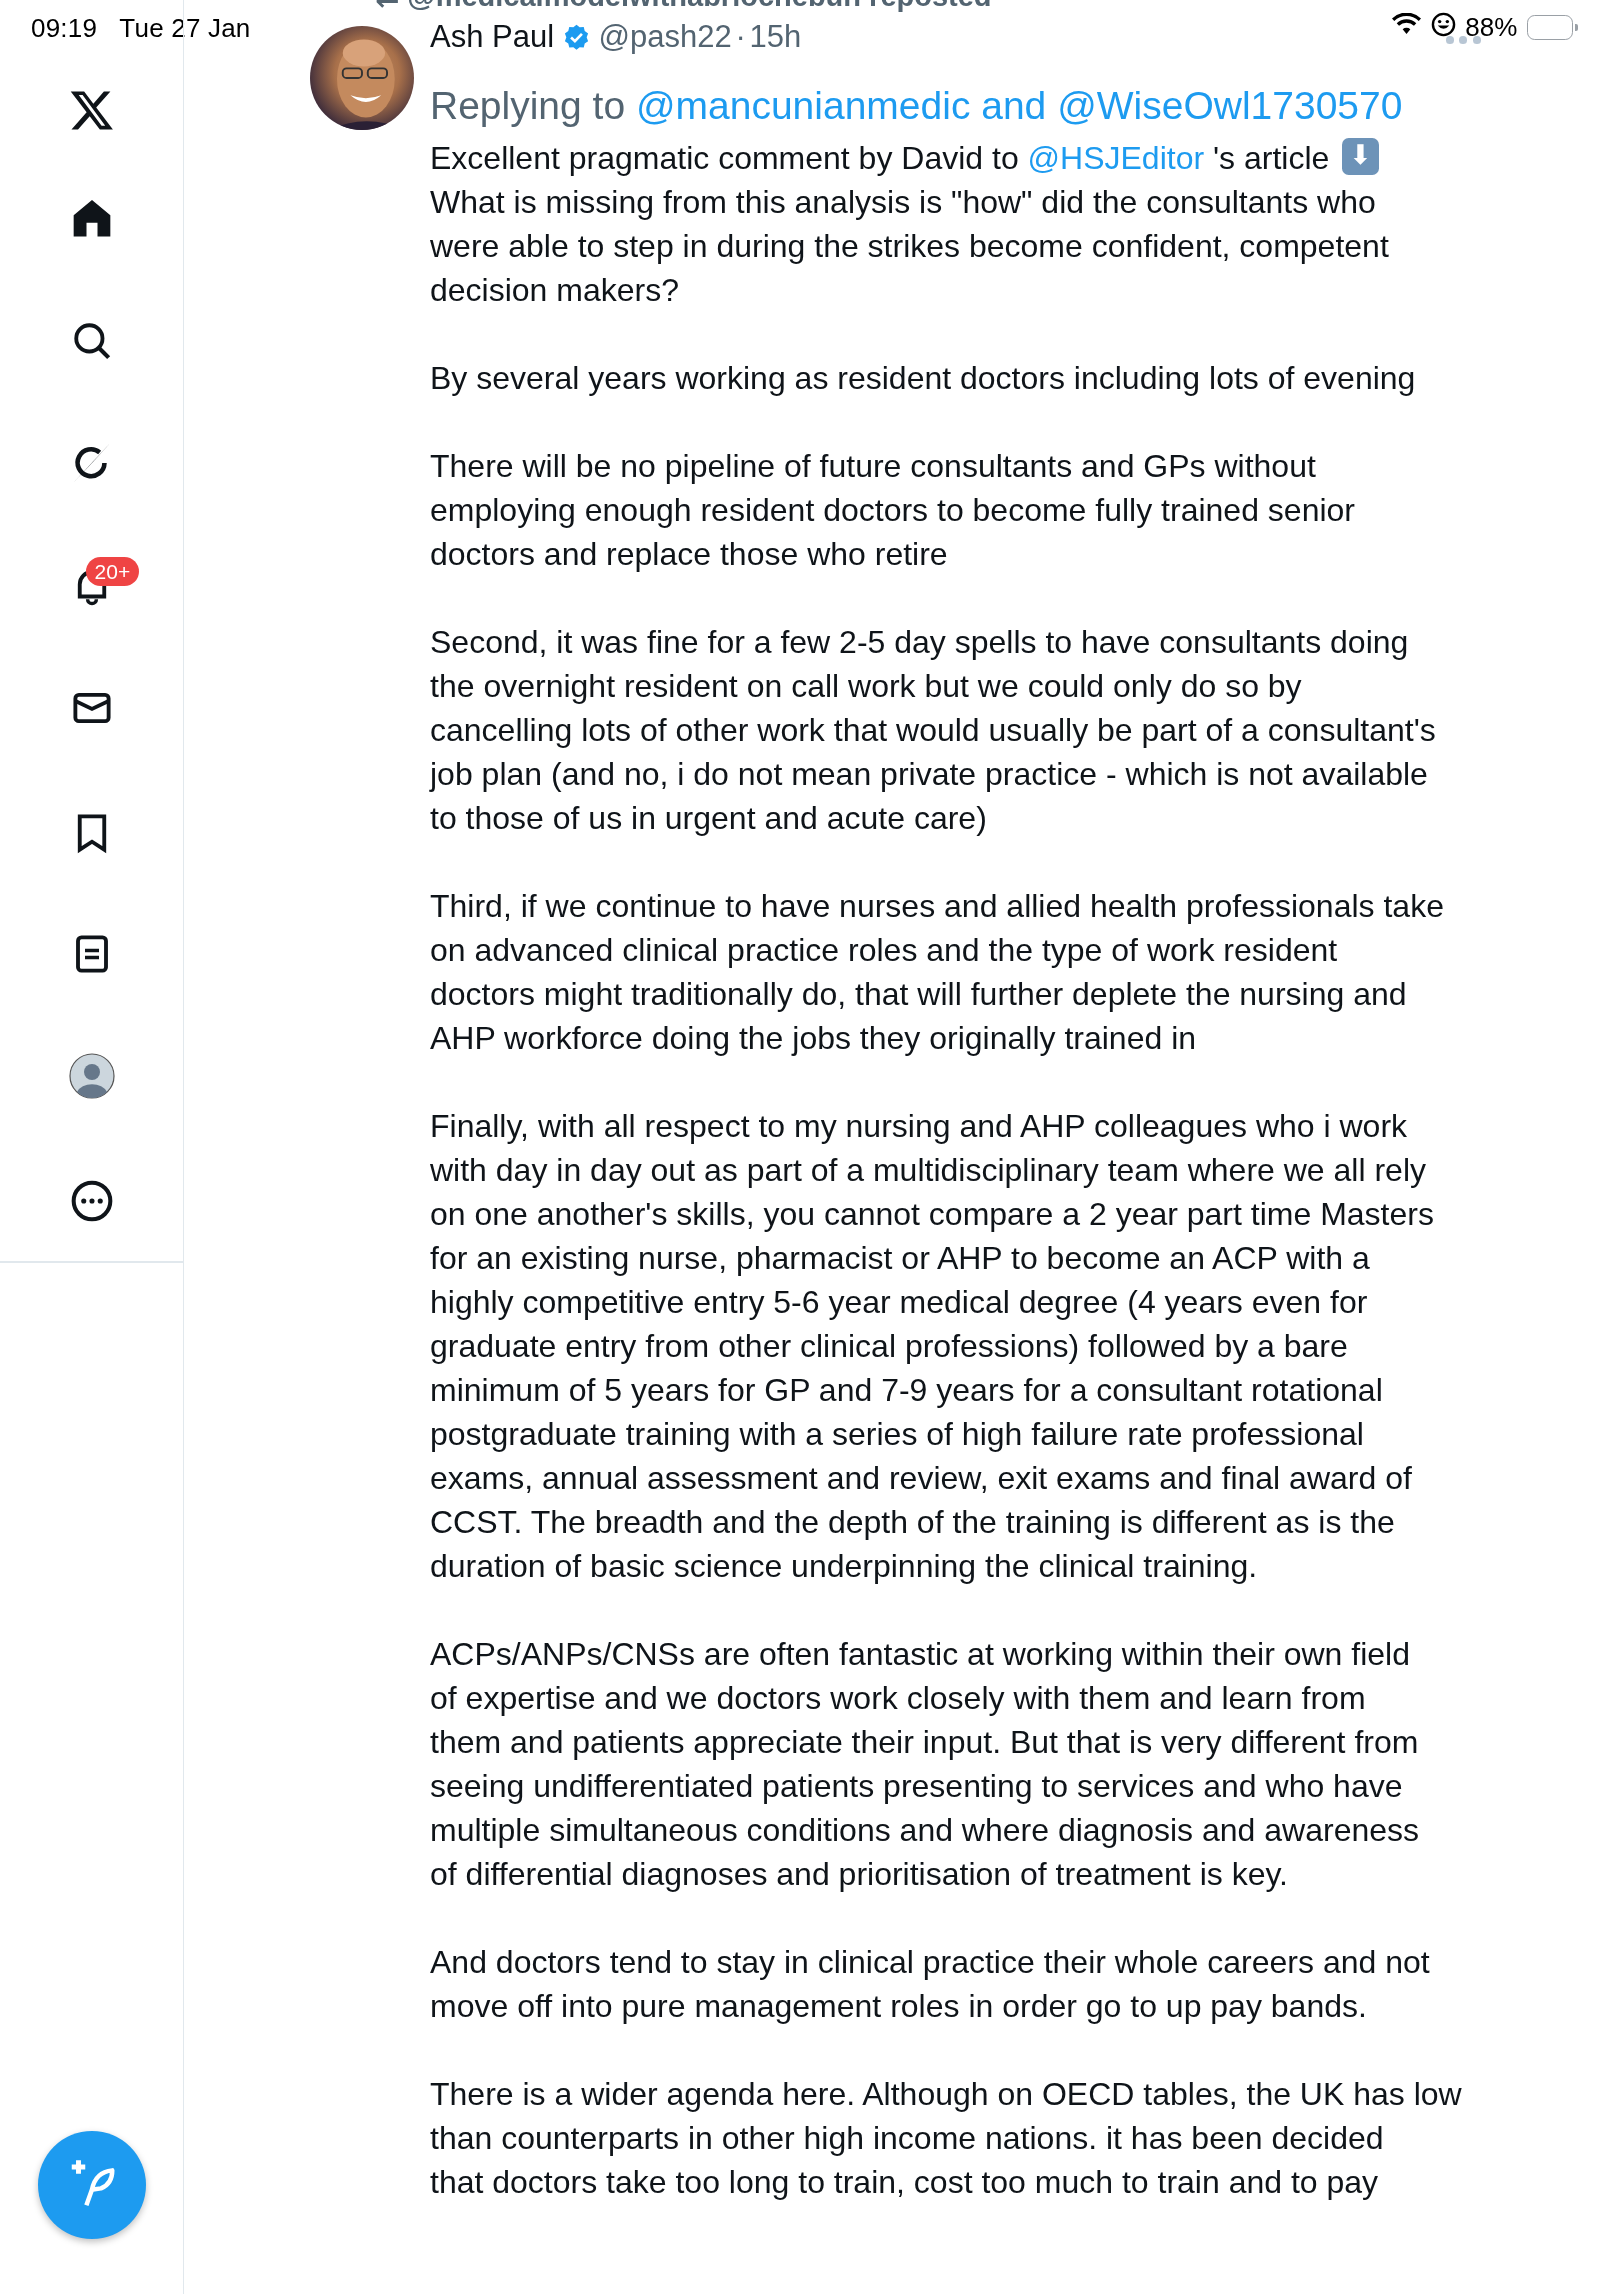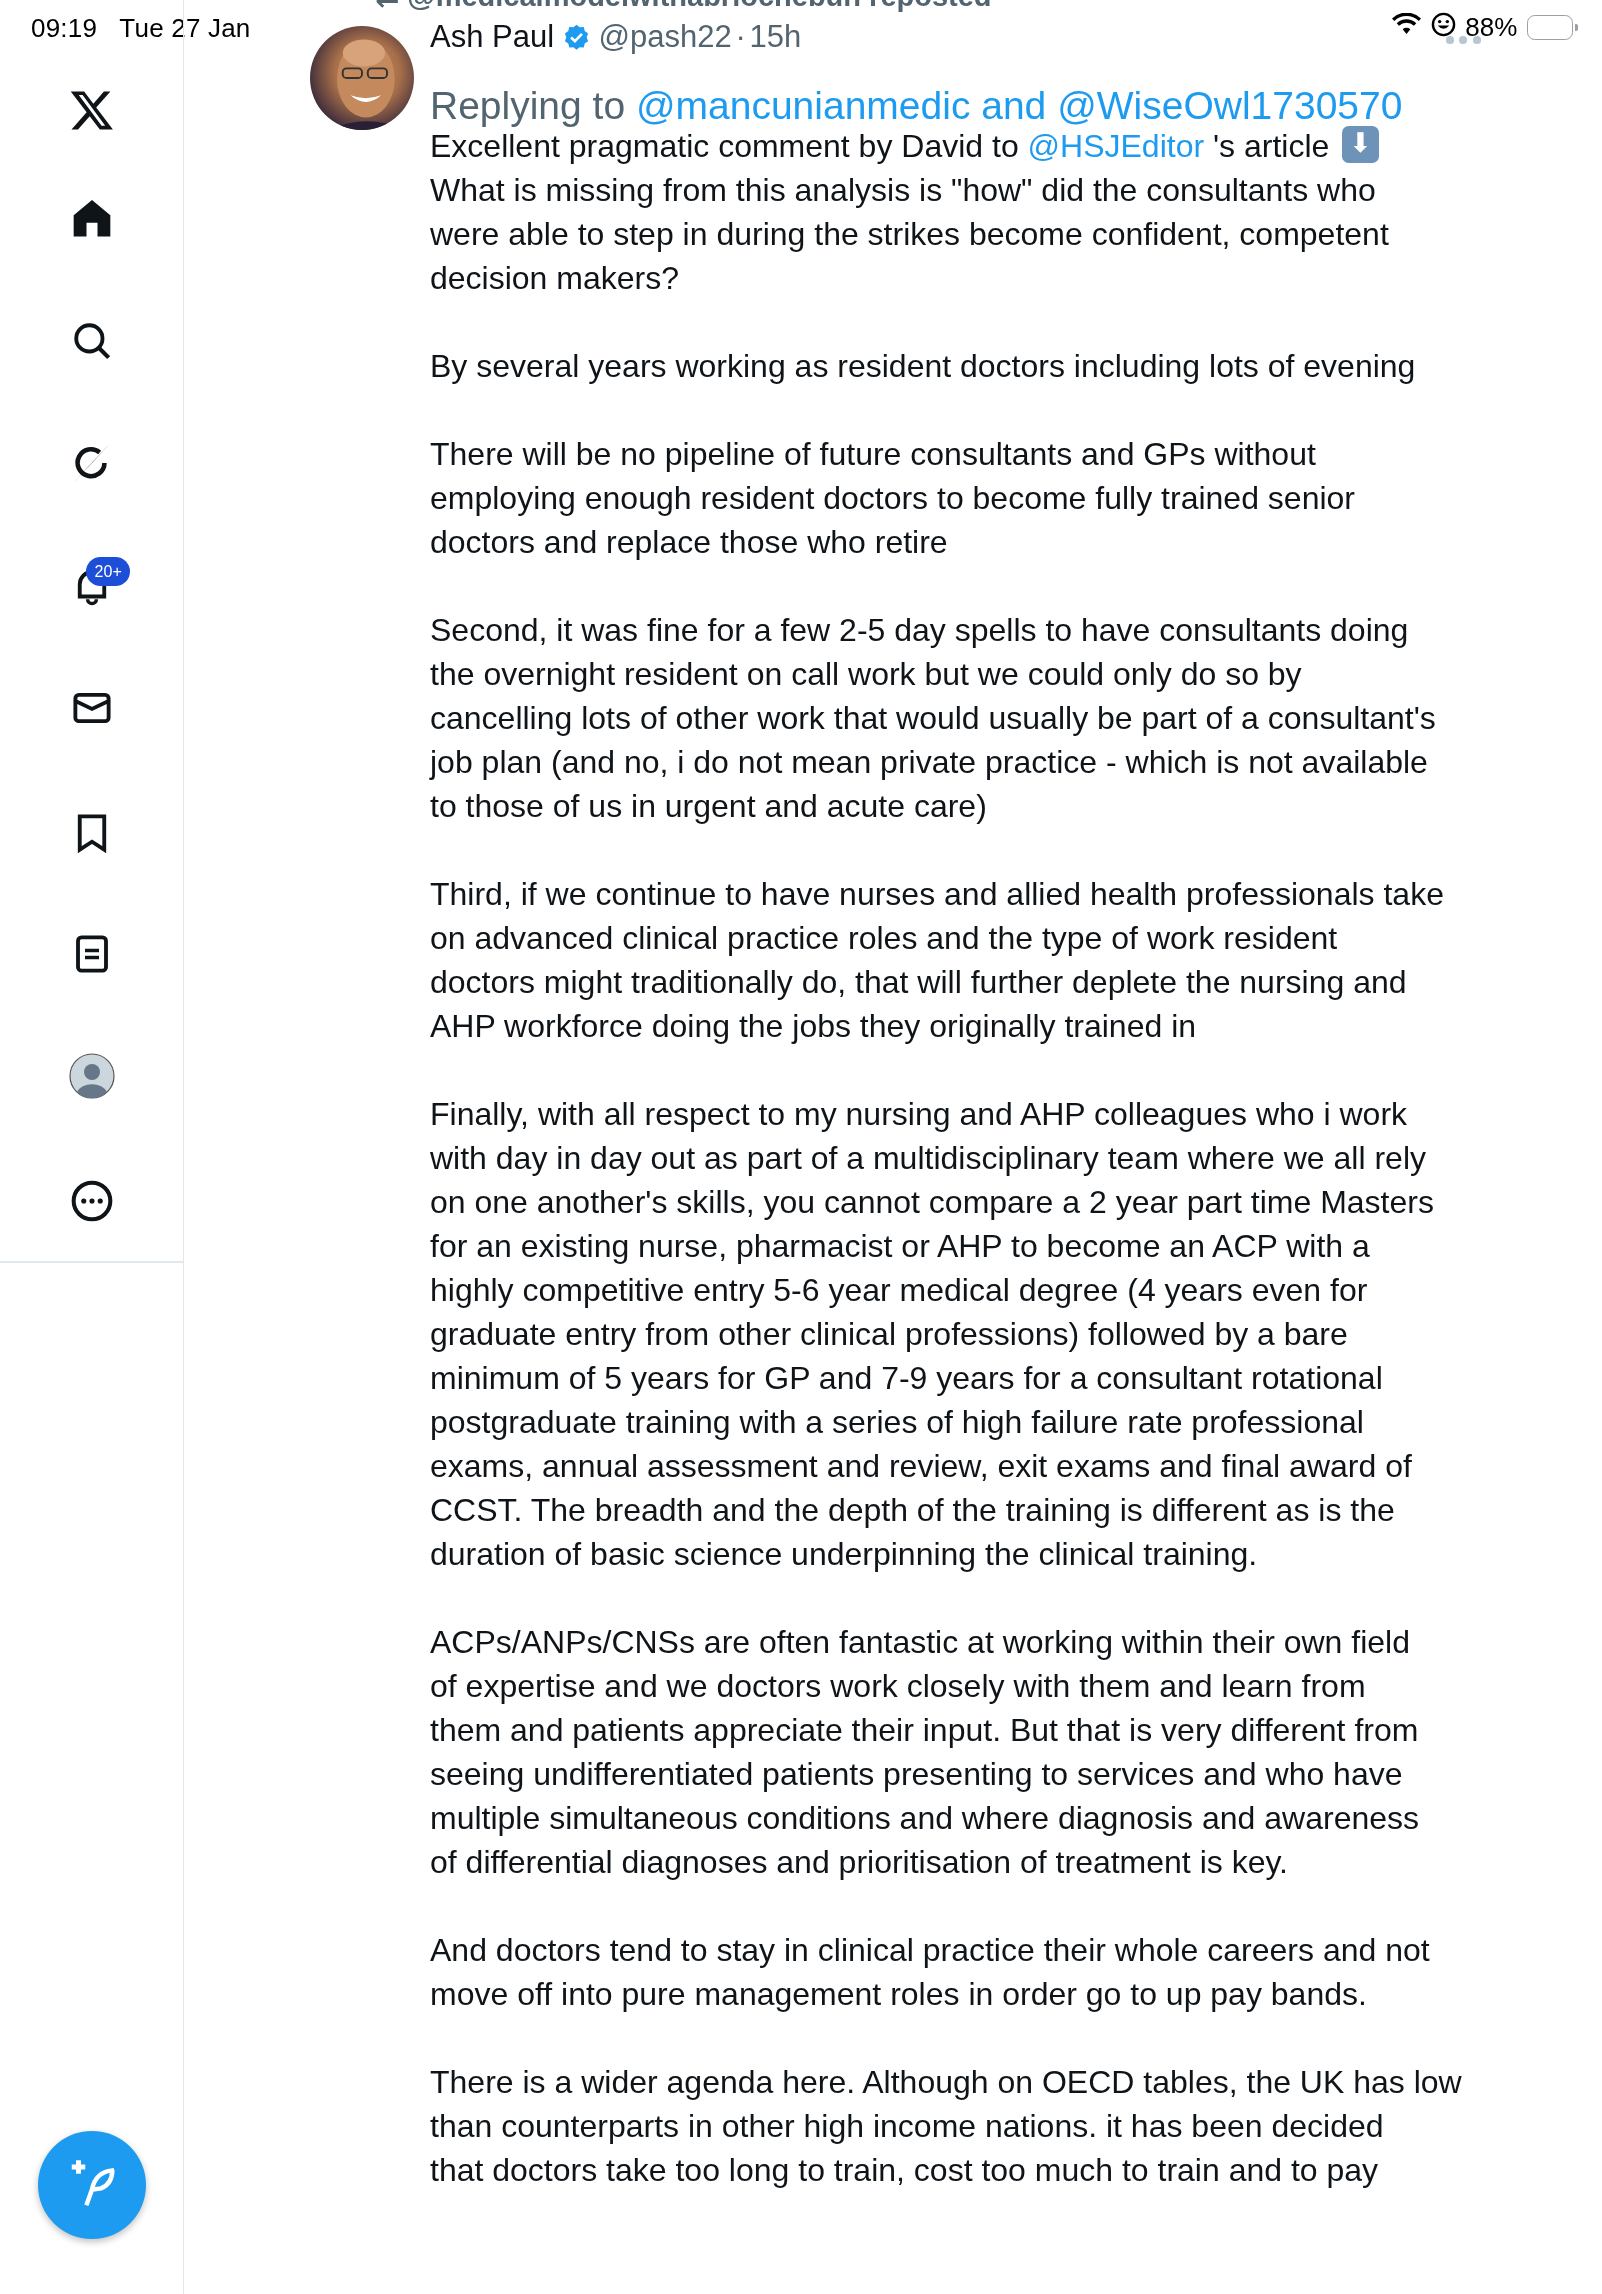--- a/index.html
+++ b/index.html
@@ -10,33 +10,33 @@
   .status-right { position: absolute; right: 29px; top: 11.5px; display: flex; align-items: center; gap: 9.6px; font-size: 26px; color: #000; }
   .battery { width: 46px; height: 25px; border: 1.9px solid #9aa0a6; border-radius: 7.7px; padding: 1.9px; position: relative; }
   .battery-fill { width: 100%; height: 100%; background: #000; border-radius: 4.8px; }
   .battery::after { content: ""; position: absolute; right: -5.8px; top: 7.7px; width: 2.9px; height: 7.7px; background: #9aa0a6; border-radius: 0 1.9px 1.9px 0; }
   .dots { position: absolute; left: 1446px; top: 36px; display: flex; gap: 5.8px; }
   .dots span { width: 7.7px; height: 7.7px; border-radius: 50%; background: #b8c6d4; display: block; }
 
   .sidebar { position: absolute; left: 0; top: 0; width: 184px; height: 2294px; border-right: 1.9px solid #e1e8ed; }
   .side-icon { position: absolute; left: 63px; width: 58px; height: 58px; display: flex; align-items: center; justify-content: center; cursor: pointer; }
   .side-divider { position: absolute; left: 0; top: 1261px; width: 184px; height: 1.9px; background: #e1e8ed; }
-  .badge { position: absolute; left: 86px; top: 557px; background: #1d4ed8; color: #fff; font-size: 16px; padding: 1.9px 8.6px; border-radius: 15.4px; line-height: 25px; }
+  .badge { position: absolute; left: 86px; top: 557px; background: #ef4444; color: #fff; font-size: 21px; padding: 1.9px 8.6px; border-radius: 15.4px; line-height: 25px; }
   .fab { position: absolute; left: 38px; top: 2131px; width: 108px; height: 108px; border-radius: 50%; background: #1d9bf0; display: flex; align-items: center; justify-content: center; box-shadow: 0 2.9px 7.7px rgba(0,0,0,0.25); cursor: pointer; }
 
   .repost-line { position: absolute; left: 375px; top: -21px; font-size: 29px; font-weight: bold; color: #536471; white-space: nowrap; }
   .avatar { position: absolute; left: 310px; top: 26px; width: 104px; height: 104px; border-radius: 50%; overflow: hidden; background: radial-gradient(circle at 55% 45%, #c9956a 0%, #a8704a 40%, #3a2a3a 75%, #1a1520 100%); }
   .header { position: absolute; left: 430px; top: 19px; display: flex; align-items: center; white-space: nowrap; }
   .name { font-size: 31px; font-weight: normal; color: #0f1419; }
   .verified { margin-left: 7.7px; width: 29px; height: 29px; }
   .handle { margin-left: 7.7px; font-size: 31px; color: #536471; }
   .replying { position: absolute; left: 430px; top: 84px; font-size: 39px; color: #536471; white-space: nowrap; }
   .link { color: #1d9bf0; }
 
-  .tweet-body { position: absolute; left: 430px; top: 124px; width: 1076px; font-size: 32px; line-height: 44px; color: #0f1419; }
+  .tweet-body { position: absolute; left: 430px; top: 136px; width: 1076px; font-size: 32px; line-height: 44px; color: #0f1419; }
   .line { height: 44px; white-space: nowrap; }
   .emoji-down { display: inline-block; width: 37px; height: 37px; background: #6d93b8; border-radius: 6.7px; vertical-align: -5.8px; margin-left: 3.8px; position: relative; }
   .emoji-down::after { content: "⬇"; position: absolute; left: 0; right: 0; top: 1.9px; text-align: center; color: #fff; font-size: 27px; line-height: 31px; }
 </style>
 </head>
 <body>
 
 <div class="status-time">
   <span>09:19</span>&nbsp;&nbsp;&nbsp;<span>Tue 27 Jan</span>
 </div>

